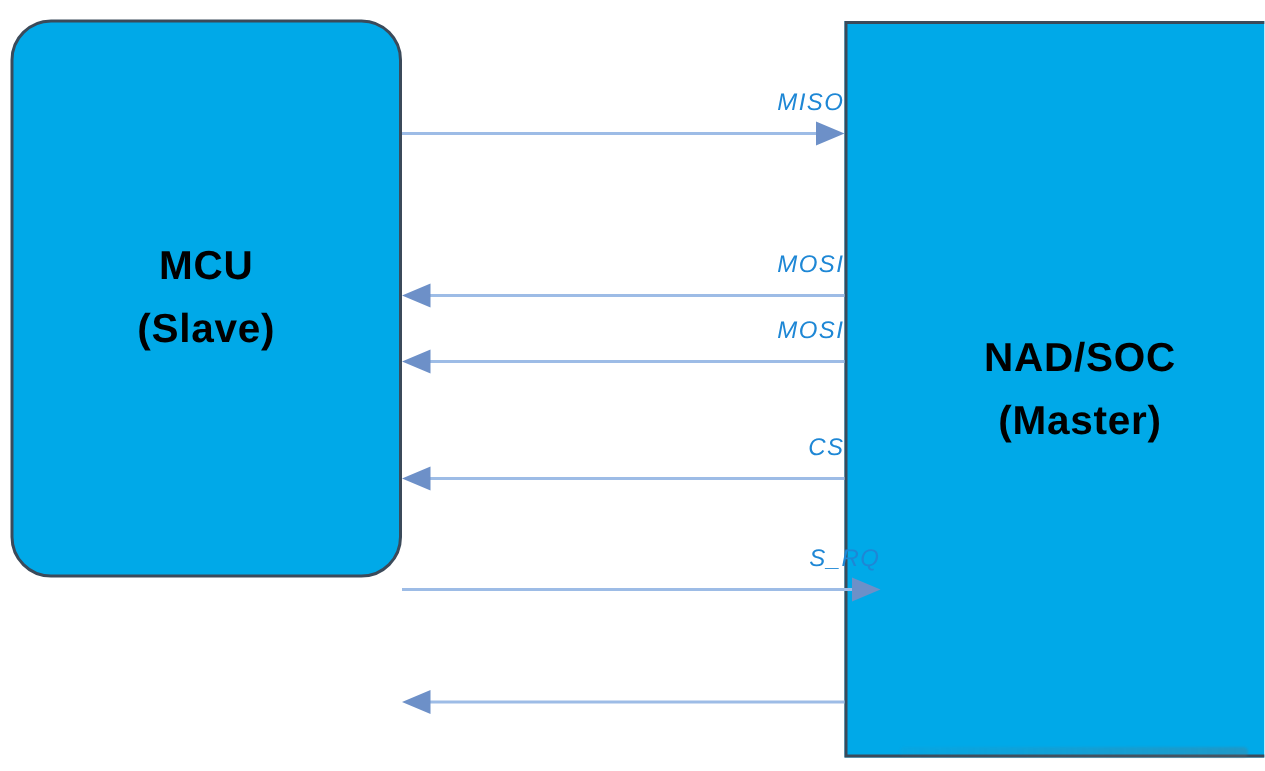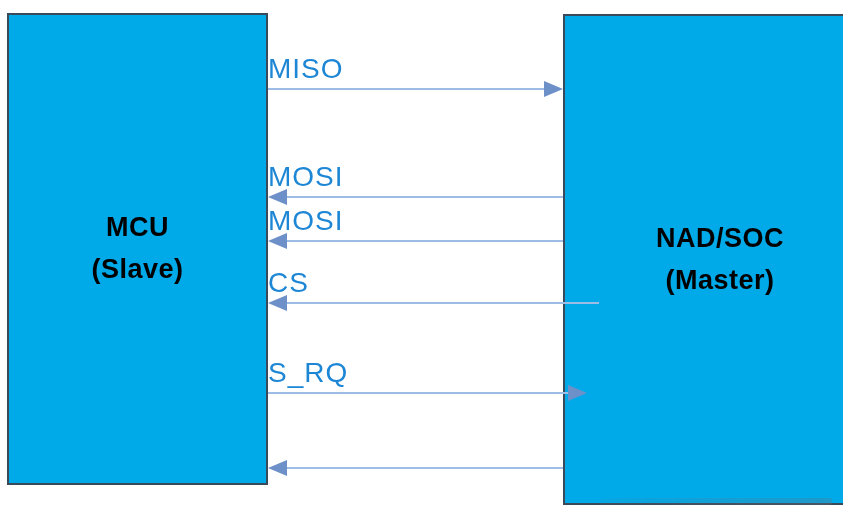--- a/index.html
+++ b/index.html
@@ -14,44 +14,45 @@
   .node {
     position: absolute;
     box-sizing: border-box;
     background: var(--node-fill, #00A9E8);
     border: 2px solid var(--node-border, #3b4a5a);
     display: flex;
     align-items: center;
     justify-content: center;
     text-align: center;
   }
-  .node-left  { left: 7px;   top: 13px; width: 261px; height: 472px; }
+  .node-left  { left: 7px;   top: 13px; width: 261px; height: 372px; border-radius: 27px; }
   .node-right { left: 563px; top: 14px; width: 314px; height: 491px; }
   .node-label {
     color: var(--node-text, #000000);
     font-weight: bold;
     font-size: 27px;
     line-height: 1.55;
     letter-spacing: 0.5px;
   }
   .signal-row {
     position: absolute;
     left: 268px;
     width: 295px;
     height: 48px;
   }
   .signal-label {
     position: absolute;
     left: 0; right: 0; top: 0;
     height: 30px;
     line-height: 28px;
-    text-align: left;
-    font-size: 28px;
+    text-align: right;
+    font-size: 16px;
     color: var(--label-text, #1E87D5);
     letter-spacing: 1px;
+    font-style: italic;
   }
   .arrow {
     position: absolute;
     left: 0; right: 0;
     top: 26px;
     height: 16px;
   }
   .arrow .line {
     position: absolute;
     top: 7px;
@@ -114,21 +115,21 @@
       <span class="head"></span>
     </div>
   </div>
       <div class="signal-row" style="top: 207px;">
     <div class="signal-label">MOSI</div>
     <div class="arrow" data-dir="left">
       <span class="line"></span>
       <span class="head"></span>
     </div>
   </div>
-      <div class="signal-row" style="top: 269px; padding-left: 36px;">
+      <div class="signal-row" style="top: 285px;">
     <div class="signal-label">CS</div>
     <div class="arrow" data-dir="left">
       <span class="line"></span>
       <span class="head"></span>
     </div>
   </div>
       <div class="signal-row" style="top: 359px; padding-left: 24px;">
     <div class="signal-label">S_RQ</div>
     <div class="arrow" data-dir="right">
       <span class="line"></span>

